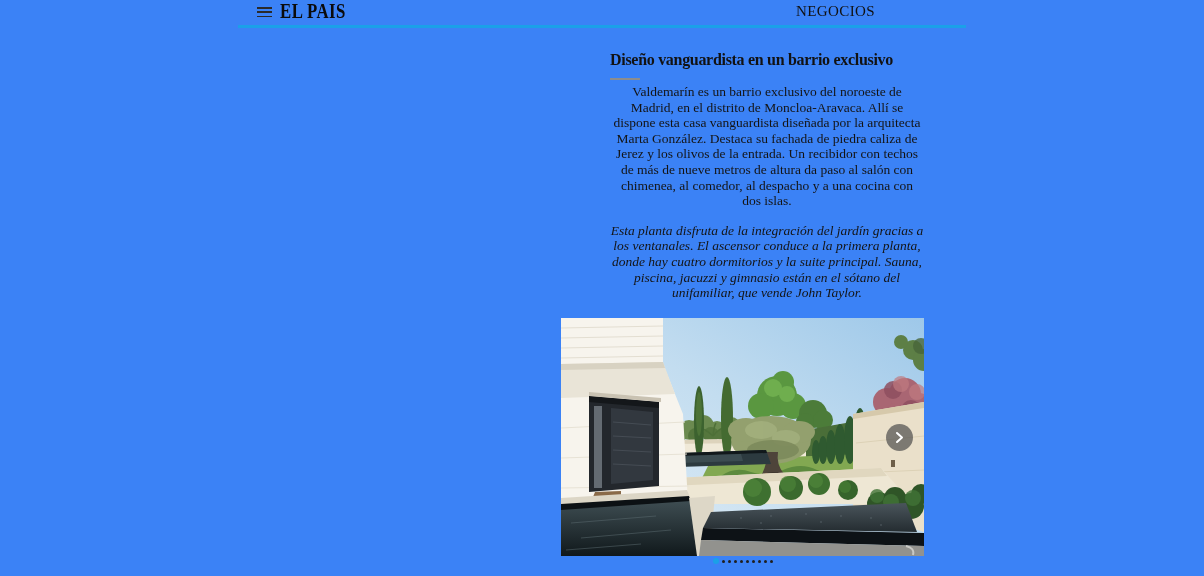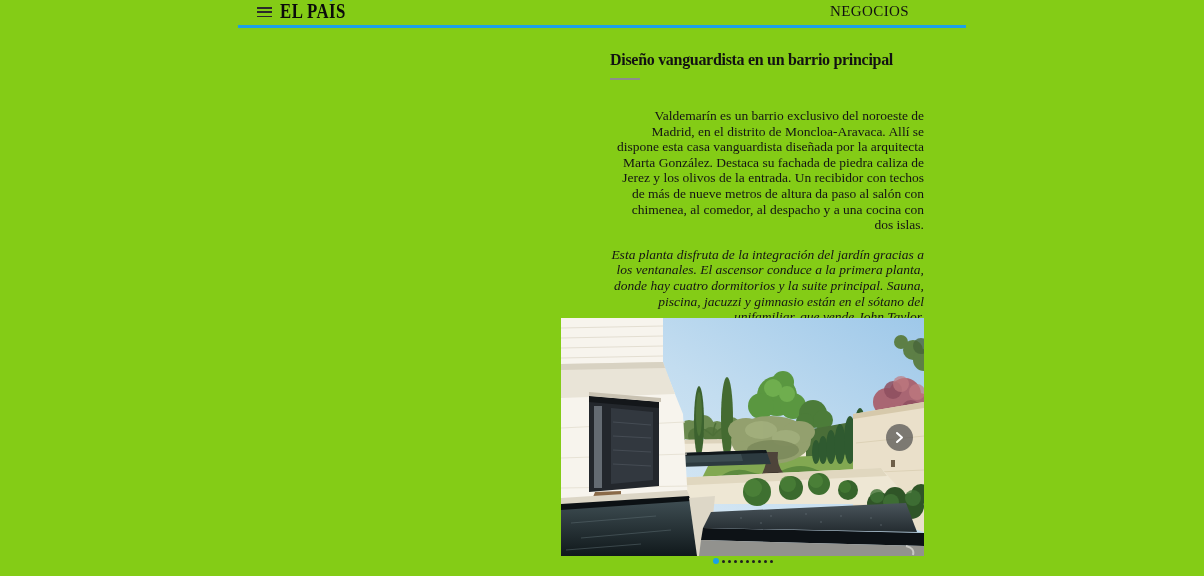--- a/index.html
+++ b/index.html
@@ -1,55 +1,55 @@
 <!DOCTYPE html>
 <html><head>
 <meta charset="utf-8">
 <style>
   html, body { margin: 0; padding: 0; background: #ffffff; }
   body {
     width: 1204px; height: 576px;
     font-family: "Liberation Serif", serif;
     position: relative; overflow: hidden;
   }
-  .page { position: relative; width: 1204px; height: 576px; background: #84cc16; }
+  .page { position: relative; width: 1204px; height: 576px; background: #3b82f6; }
 
   
   .header { position: absolute; left: 238px; top: 0; width: 728px; height: 28px; }
   .header-rule { position: absolute; left: 0; top: 25px; width: 728px; height: 3px; background: #1ba0e8; }
   .hamburger {
     position: absolute; left: 19px; top: 7px; width: 15px; height: 10px;
     display: flex; flex-direction: column; justify-content: space-between; cursor: pointer;
   }
   .hamburger span { display: block; width: 100%; height: 1.5px; background: #2a2a2a; }
   .logo {
     position: absolute; left: 42px; top: 0px;
     font-weight: bold; font-size: 20px; letter-spacing: 0.5px; color: #0b0b0b;
     transform: scaleX(0.84); transform-origin: 0 50%; cursor: pointer; white-space: nowrap;
   }
   .i-holder { position: relative; display: inline-block; }
   .logo-accent {
     position: absolute; left: 1px; top: -3px; width: 7px; height: 2.6px;
     background: #1ba0e8; transform: rotate(-27deg);
   }
   .section-label {
-    position: absolute; left: 592px; top: 3px;
+    position: absolute; left: 558px; top: 3px;
     font-size: 15px; letter-spacing: 0.4px; color: #111; cursor: pointer;
   }
 
   
   .article { position: absolute; left: 610px; top: 50px; width: 314px; }
   .article-title {
     margin: 0; font-size: 16px; line-height: 20px; font-weight: bold;
     color: #121212; white-space: nowrap; letter-spacing: -0.3px;
   }
   .title-rule { width: 30px; height: 2px; background: #8d8d8d; margin-top: 8px; }
   .article p {
-    margin: 28px 0 0 0; font-size: 13.5px; line-height: 15.6px;
-    color: #141414; text-align: right;
+    margin: 4px 0 0 0; font-size: 13.5px; line-height: 15.6px;
+    color: #141414; text-align: center;
   }
   .article p + p { margin-top: 14px; font-style: italic; }
 
   
   .figure {
     position: absolute; left: 561px; top: 318px; width: 363px; height: 238px;
     overflow: hidden; cursor: pointer;
   }
   .figure svg { display: block; }
   .next-btn {
@@ -76,21 +76,21 @@
         <span></span>
     </div>
     <div class="logo">
       <span>EL PA</span><span class="i-holder"><span>I</span><span class="logo-accent" style="background: rgb(27, 160, 232);"></span></span><span>S</span>
     </div>
     <div class="section-label">NEGOCIOS</div>
     <div class="header-rule" style="background: rgb(27, 160, 232);"></div>
   </div>
 
   <div class="article">
-    <h1 class="article-title">Diseño vanguardista en un barrio principal</h1>
+    <h1 class="article-title">Diseño vanguardista en un barrio exclusivo</h1>
     <div class="title-rule"></div>
     <p>Valdemarín es un barrio exclusivo del noroeste de Madrid, en el distrito de Moncloa-Aravaca. Allí se dispone esta casa vanguardista diseñada por la arquitecta Marta González. Destaca su fachada de piedra caliza de Jerez y los olivos de la entrada. Un recibidor con techos de más de nueve metros de altura da paso al salón con chimenea, al comedor, al despacho y a una cocina con dos islas.</p>
     <p>Esta planta disfruta de la integración del jardín gracias a los ventanales. El ascensor conduce a la primera planta, donde hay cuatro dormitorios y la suite principal. Sauna, piscina, jacuzzi y gimnasio están en el sótano del unifamiliar, que vende John Taylor.</p>
   </div>
 
   <div class="figure" title="Casa vanguardista con fachada de piedra caliza, olivo, cipreses y estanques">
     <svg viewBox="0 0 363 238" width="363" height="238" preserveAspectRatio="none">
       <defs>
         <linearGradient id="sky" x1="0" y1="1" x2="1" y2="0">
           <stop offset="0" stop-color="#e4eff7"></stop>

